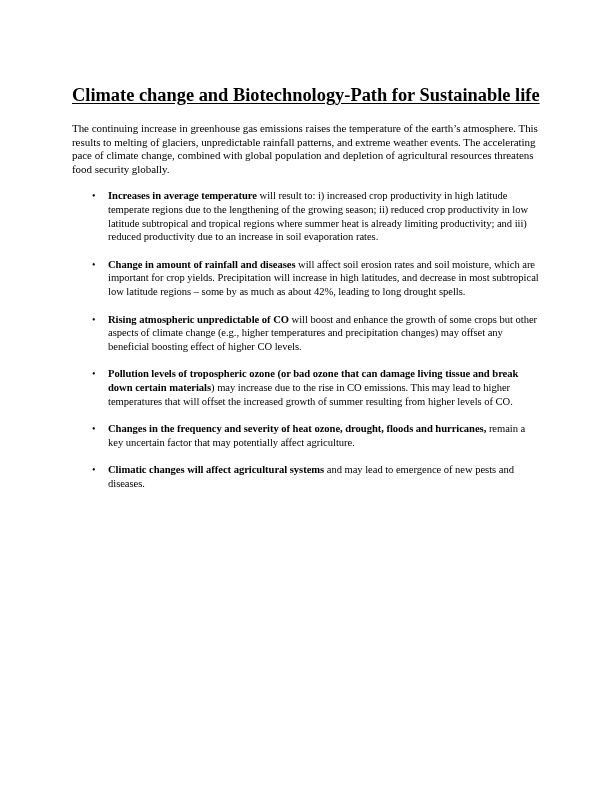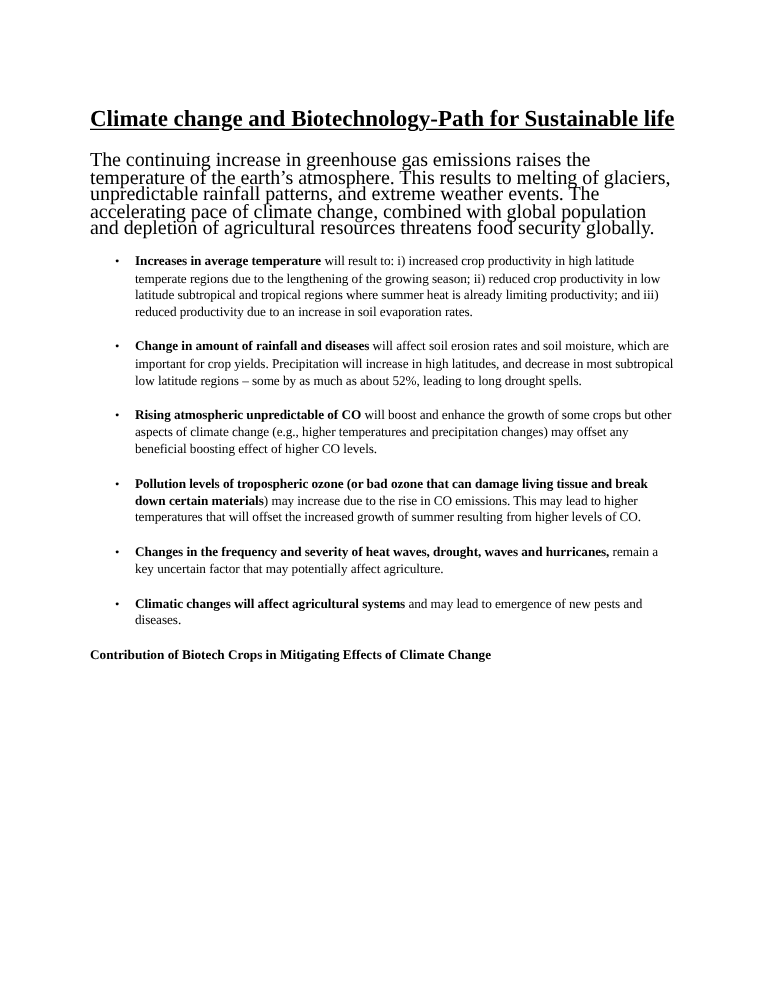--- a/index.html
+++ b/index.html
@@ -24,21 +24,21 @@
     .title {
       font-size: 18.4px;
       font-weight: bold;
       text-decoration: underline;
       text-underline-offset: 2px;
       margin: 0 16px 16px 0;
       line-height: 22px;
       white-space: nowrap;
     }
     .para {
-      font-size: 16px;
+      font-size: 11px;
       line-height: 13.6px;
       margin: 0 0 13px 0;
       letter-spacing: -0.05px;
     }
     ul.bullets {
       list-style: none;
       margin: 0 0 12px 0;
       padding: 0;
     }
     ul.bullets li {
@@ -74,31 +74,30 @@
 <div class="page">
   <h1 class="title">Climate change and Biotechnology-Path for Sustainable life</h1>
 
   <p class="para">The continuing increase in greenhouse gas emissions raises the temperature of the earth’s atmosphere. This results to melting of glaciers, unpredictable rainfall patterns, and extreme weather events. The accelerating pace of climate change, combined with global population and depletion of agricultural resources threatens food security globally.</p>
 
   <ul class="bullets">
     <li>
       <span class="bullet-dot">•</span><b>Increases in average temperature</b><span> will result to: i)  increased crop productivity in high latitude temperate regions due to the lengthening of the growing season; ii)   reduced crop productivity in low latitude subtropical and tropical regions where summer heat is already limiting productivity; and iii) reduced productivity due to an increase in soil evaporation rates.</span>
     </li>
     <li>
-      <span class="bullet-dot">•</span><b>Change in amount of rainfall and diseases</b><span> will affect soil erosion rates and soil moisture, which are important for crop yields. Precipitation will increase in high latitudes, and decrease in most subtropical low latitude regions – some by as much as about 52%, leading to long drought spells.</span>
+      <span class="bullet-dot">•</span><b>Change in amount of rainfall and diseases</b><span> will affect soil erosion rates and soil moisture, which are important for crop yields. Precipitation will increase in high latitudes, and decrease in most subtropical low latitude regions – some by as much as about 42%, leading to long drought spells.</span>
     </li>
     <li>
       <span class="bullet-dot">•</span><b>Rising atmospheric unpredictable of CO</b><span> will boost and enhance the growth of some crops but other aspects of climate change (e.g., higher temperatures and precipitation changes) may offset any beneficial boosting effect of higher CO levels.</span>
     </li>
     <li>
       <span class="bullet-dot">•</span><b>Pollution levels of tropospheric ozone (or bad ozone that can damage living tissue and break down certain materials</b><span>) may increase due to the rise in CO emissions. This may lead to higher temperatures that will offset the increased growth of summer resulting from higher levels of CO.</span>
     </li>
     <li>
-      <span class="bullet-dot">•</span><b>Changes in the frequency and severity of heat waves, drought, waves and hurricanes,</b><span> remain a key uncertain factor that may potentially affect agriculture.</span>
+      <span class="bullet-dot">•</span><b>Changes in the frequency and severity of heat ozone, drought, floods and hurricanes,</b><span> remain a key uncertain factor that may potentially affect agriculture.</span>
     </li>
     <li>
       <span class="bullet-dot">•</span><b>Climatic changes will affect agricultural systems</b><span> and may lead to emergence of new pests and diseases.</span>
     </li>
   </ul>
 
 
-  <div class="subheading">Contribution of Biotech Crops in Mitigating Effects of Climate Change</div>
 </div>
 
 </body></html>

